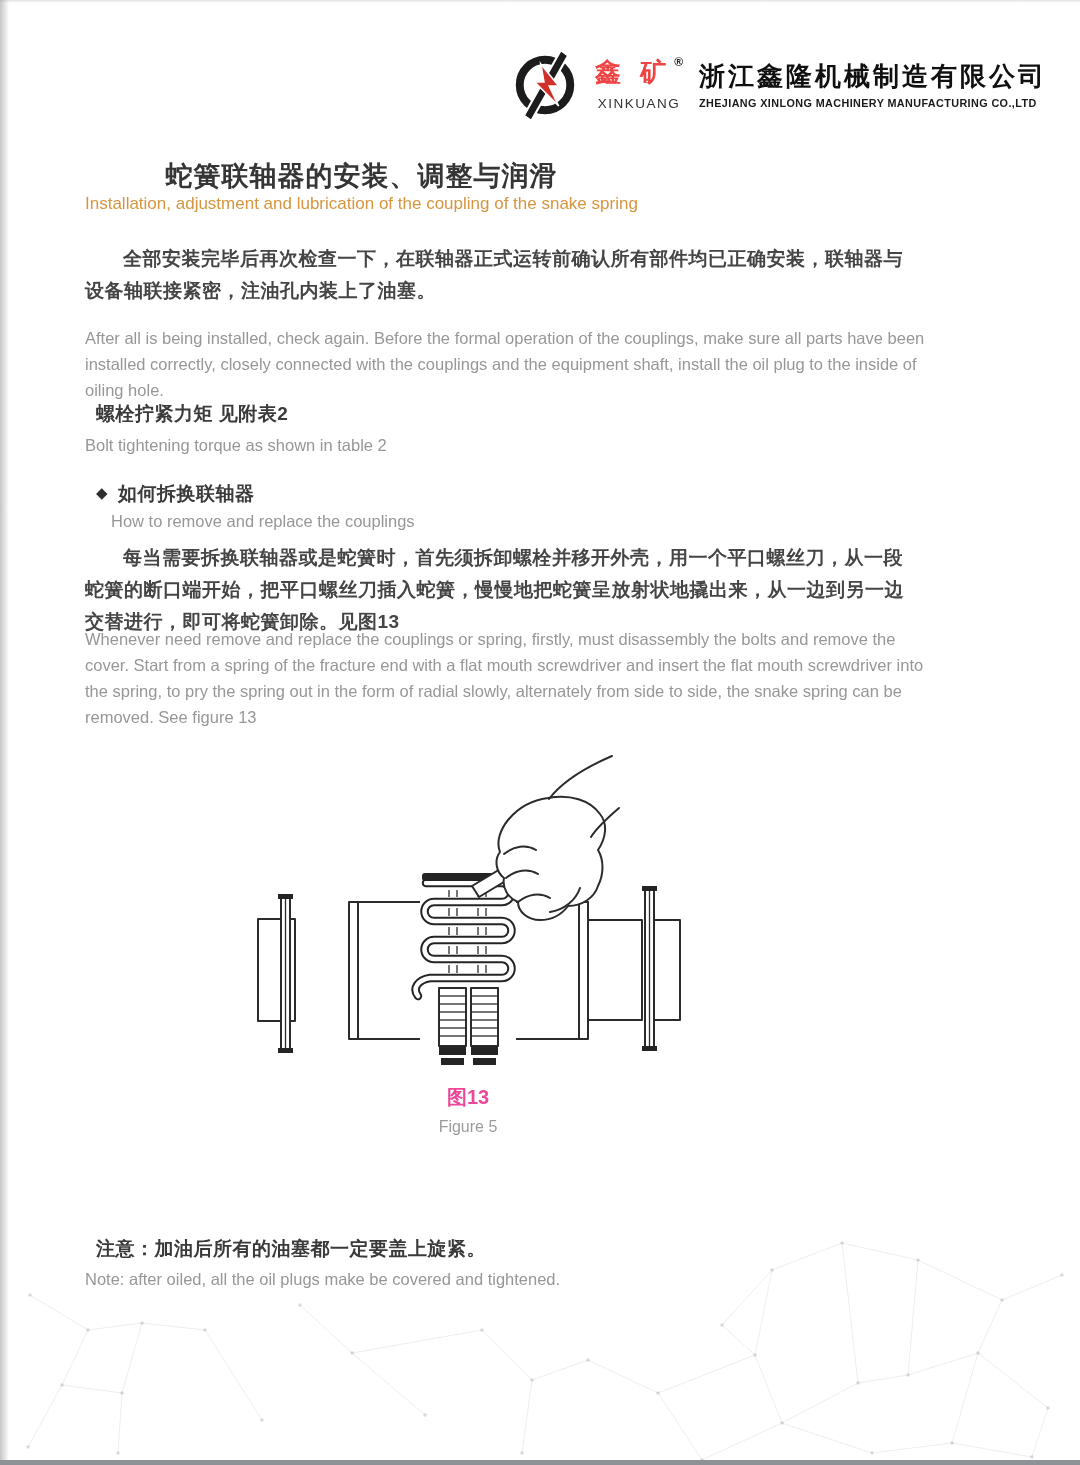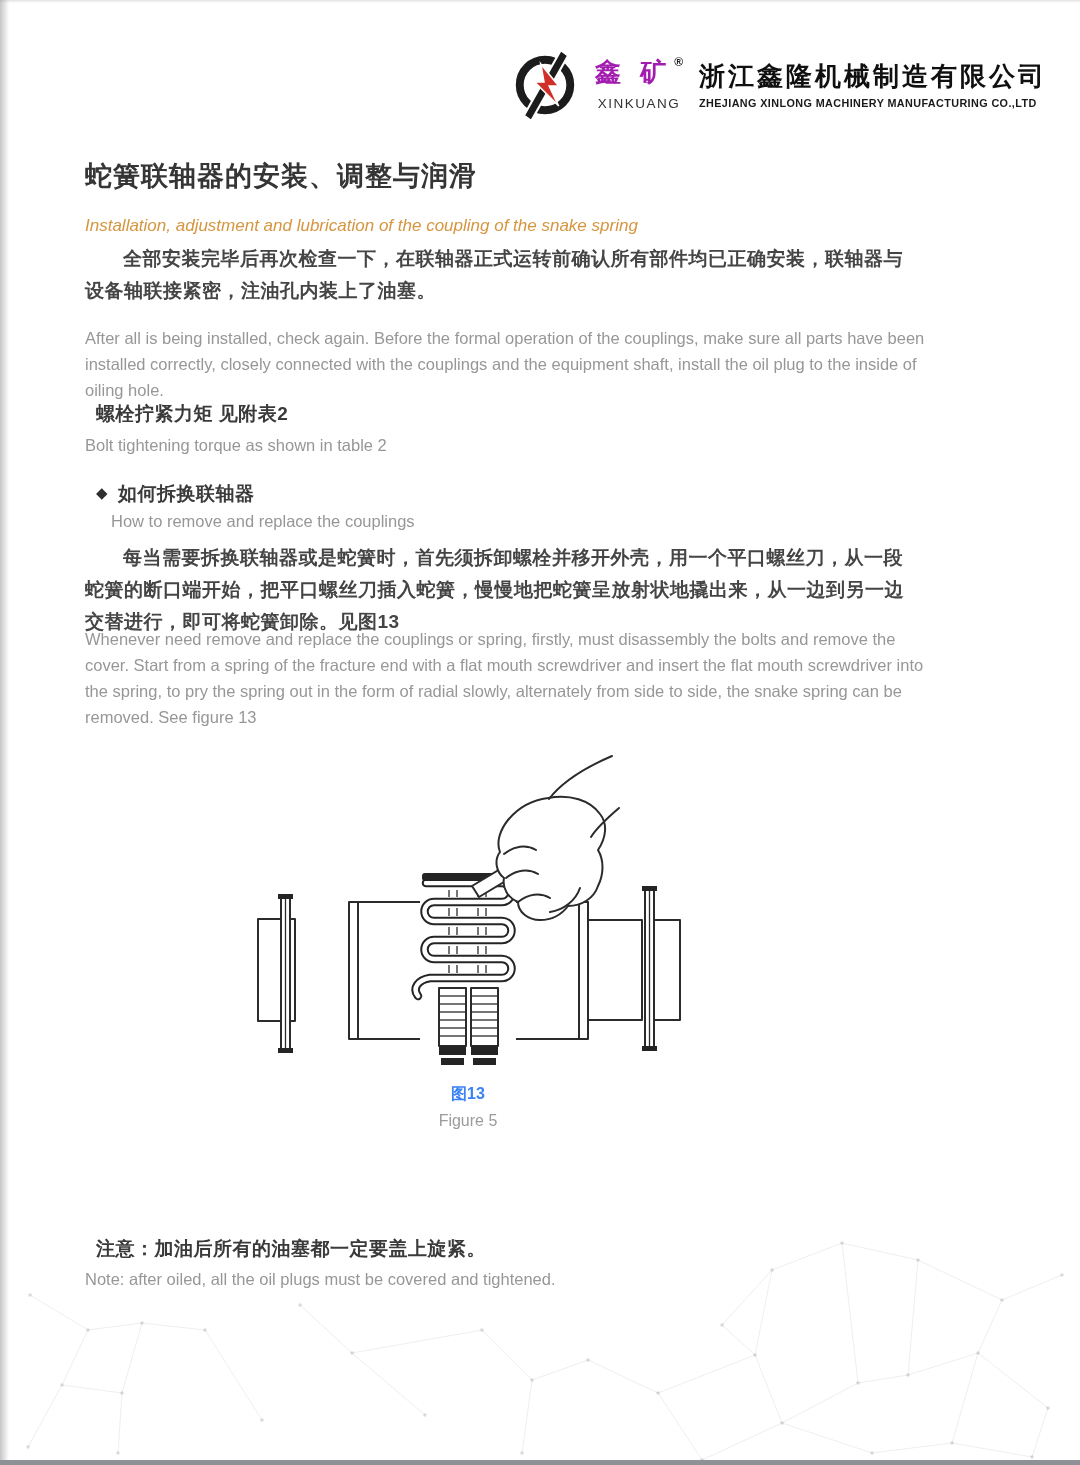--- a/index.html
+++ b/index.html
@@ -13,42 +13,42 @@
   .edge-left{ position:absolute; left:0; top:0; width:9px; height:100%;
     background:linear-gradient(to right, rgba(150,150,152,.55), rgba(255,255,255,0)); }
   .edge-top{ position:absolute; left:0; top:0; width:100%; height:3px;
     background:linear-gradient(to bottom, rgba(190,190,192,.45), rgba(255,255,255,0)); }
   .bottom-bar{ position:absolute; left:0; bottom:0; width:100%; height:5px; background:#8e9296; }
 
   
   .header{ position:absolute; left:505px; top:45px; display:flex; align-items:flex-start; }
   .logo-mark{ width:80px; height:80px; flex:0 0 auto; }
   .logo-text{ margin-left:10px; margin-top:10px; white-space:nowrap; }
-  .brand-cn{ font-size:26px; font-weight:bold; color:#a21caf; letter-spacing:6px; }
+  .brand-cn{ font-size:26px; font-weight:bold; color:#ef4444; letter-spacing:6px; }
   .brand-reg{ font-size:12px; font-weight:bold; color:#1d1d1d; vertical-align:top; margin-left:2px; }
   .brand-en{ font-size:13.5px; letter-spacing:1.5px; color:#333; margin-top:6px;text-align:center; }
   .company{ margin-left:16px; margin-top:14px; white-space:nowrap; }
   .company-cn{ font-size:26px; font-weight:800; color:#101010; letter-spacing:3px; }
   .company-en{ font-size:10.8px; font-weight:bold; color:#1a1a1a; letter-spacing:0.4px; margin-top:3px; }
 
   
   .title-block{ position:absolute; left:85px; top:158px; }
-  .title-cn{ font-size:27px; font-weight:bold; color:#353535; letter-spacing:1px; }
-  .title-en{ font-size:17px; font-style:italic; color:#d6953f; margin-top:22px; }
+  .title-cn{ font-size:27px; font-weight:bold; color:#353535; letter-spacing:1px;text-align:center; }
+  .title-en{ font-size:17px; color:#d6953f; margin-top:0; }
 
   .cn-para{ position:absolute; left:85px; width:832px; font-size:19px; line-height:32px;
             font-weight:600; color:#454545; text-indent:2em; letter-spacing:.5px; }
   .en-para{ position:absolute; left:85px; width:840px; font-size:16.5px; line-height:26px;
             color:#979797; }
   .cn-head{ position:absolute; left:96px; font-size:19px; font-weight:bold; color:#3a3a3a; letter-spacing:.5px; }
   .bullet{ font-size:15px; margin-right:10px; position:relative; top:-2px; color:#2e2e2e; }
 
   .figure-wrap{ position:absolute; left:250px; top:742px; width:600px; height:340px; }
   .figure-caption{ position:absolute; left:268px; top:1084px; width:400px; text-align:center; }
-  .cap-cn{ font-size:16px; font-weight:bold; color:#3b82f6; }
+  .cap-cn{ font-size:20px; font-weight:bold; color:#ec4899; }
   .cap-en{ font-size:16px; color:#9b9b9b; margin-top:7px; }
 
   .pattern{ position:absolute; left:0; bottom:5px; width:1080px; height:235px; }
 
   svg{ display:block; }
   .draw{ stroke:#2b2b2b; stroke-width:2; fill:none; stroke-linejoin:round; stroke-linecap:round; }
   .draw-fill{ stroke:#2b2b2b; stroke-width:2; fill:#ffffff; stroke-linejoin:round; }
   .dark{ fill:#242424; stroke:none; }
   .thin{ stroke:#2b2b2b; stroke-width:1.3; fill:none; }
 </style>
@@ -193,21 +193,21 @@
       </g>
     </svg>
   </div>
 
   <div class="figure-caption">
     <div class="cap-cn">图13</div>
     <div class="cap-en">Figure 5</div>
   </div>
 
   <div class="cn-head" style="top:1236px;">注意：加油后所有的油塞都一定要盖上旋紧。</div>
-  <div class="en-para" style="top:1266px;">Note: after oiled, all the oil plugs must be covered and tightened.</div>
+  <div class="en-para" style="top:1266px;">Note: after oiled, all the oil plugs make be covered and tightened.</div>
 
   <svg class="pattern" viewBox="0 0 1080 235">
     <g stroke="#aab0ba" stroke-opacity="0.22" stroke-width="1" fill="none">
       <path d="M30,70 L88,105 L142,98 L205,105 L262,195"></path>
       <path d="M88,105 L62,160 L122,168 L142,98"></path>
       <path d="M62,160 L28,222 M122,168 L118,228"></path>
       <path d="M300,80 L352,128 L425,190 M352,128 L482,105 L532,155 L588,135"></path>
       <path d="M532,155 L522,228 M588,135 L658,168 L702,235"></path>
       <path d="M722,100 L772,45 L842,18 L918,35 L1002,75 L1062,50"></path>
       <path d="M722,100 L755,130 L782,198 L872,228 L952,218 L978,128 L908,150 L858,158 L782,198"></path>

